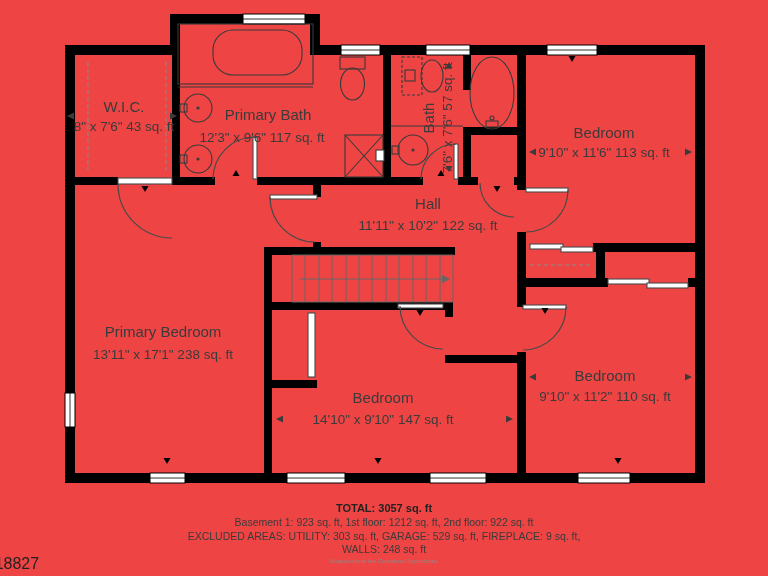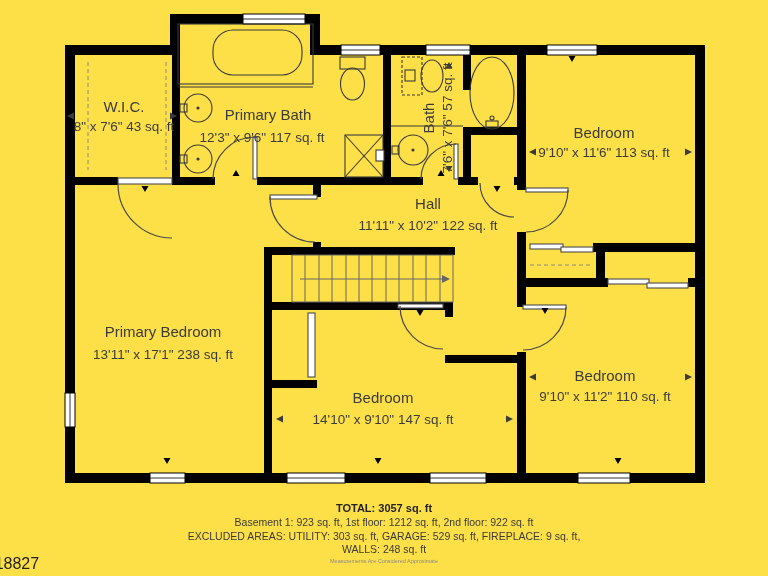--- a/index.html
+++ b/index.html
@@ -1,16 +1,16 @@
 <!DOCTYPE html>
 <html><head>
 <meta charset="utf-8">
 <style>
   html,body{margin:0;padding:0;background:#ffffff;width:768px;height:576px;overflow:hidden;}
-  #plan-wrap{position:relative;width:768px;height:576px;background:#fde047;
+  #plan-wrap{position:relative;width:768px;height:576px;background:#ef4444;
     font-family:"Liberation Sans","DejaVu Sans",sans-serif;}
   svg{position:absolute;left:0;top:0;}
   .room-name{font-size:15px;fill:#3b3b3b;}
   .room-dims{font-size:13.5px;fill:#3b3b3b;}
   .sum-line{font-size:10.5px;fill:#3b3b3b;}
   .sum-total{font-size:11px;font-weight:bold;fill:#222;}
   .disclaimer{font-size:5.5px;fill:#8a8a8a;}
   .listing{font-size:16px;fill:#222;}
   text{text-anchor:middle;}
   .wall{fill:#000;}

